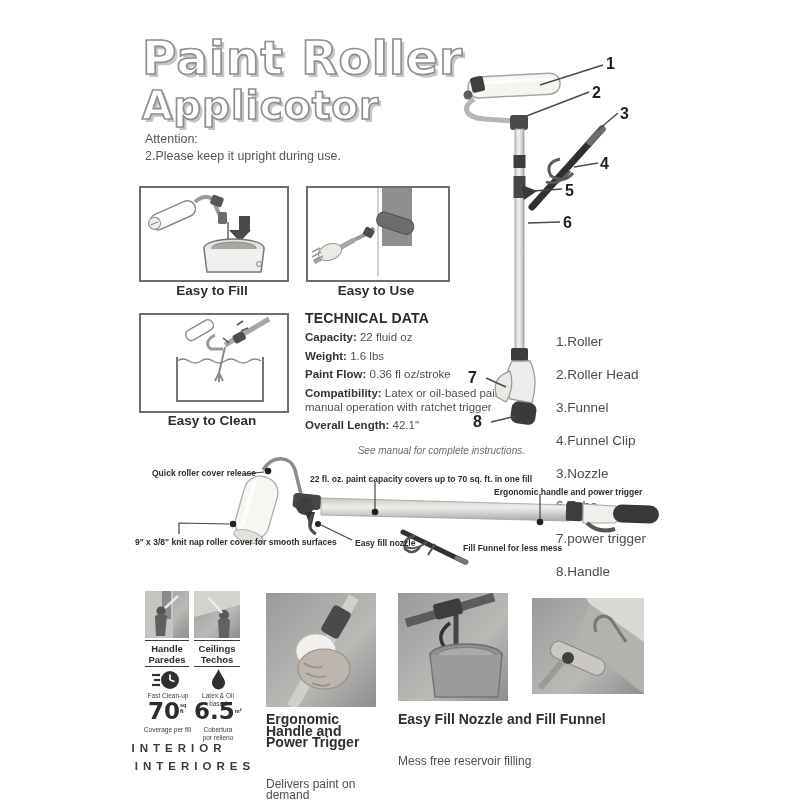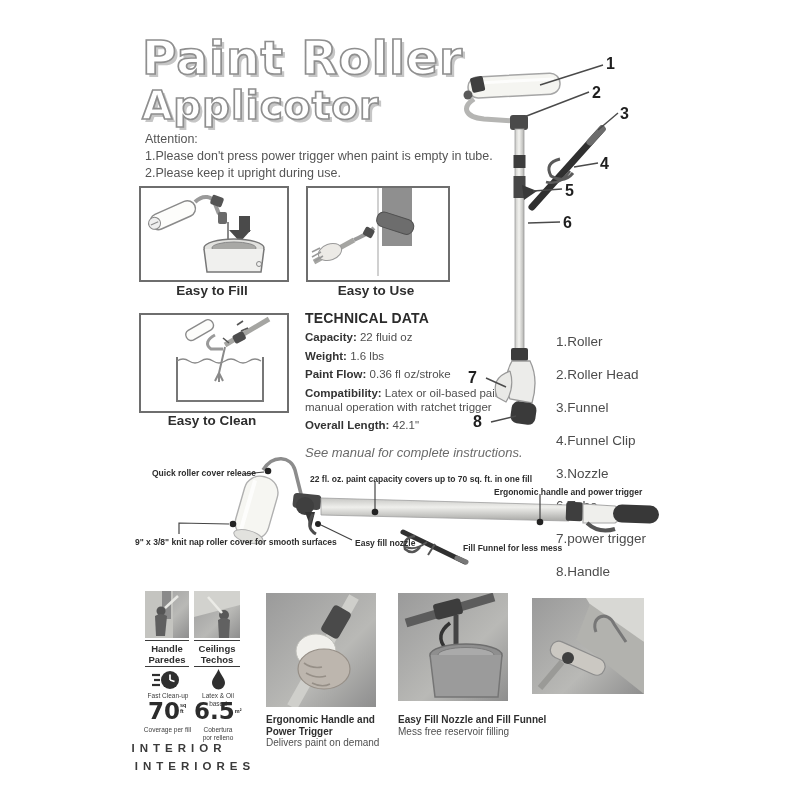--- a/index.html
+++ b/index.html
@@ -7,47 +7,46 @@
         font-family:"Liberation Sans",sans-serif;color:#4a4a4a;}
   .abs{position:absolute;}
   .title-line{font-family:"DejaVu Sans",sans-serif;font-weight:bold;color:#ffffff;
       -webkit-text-stroke:1.7px #8f8f8f;text-shadow:3px 3px 0 #c6c6c6;letter-spacing:1px;line-height:1;}
   .attn{font-size:12.5px;color:#555;line-height:17px;}
   .guide-box{border:2px solid #6e6e6e;background:#fff;}
   .guide-caption{font-weight:bold;font-size:13.5px;color:#2e2e2e;text-align:center;}
   .tech-head{font-weight:bold;font-size:14px;color:#2b2b2b;letter-spacing:.2px;}
   .tech-row{font-size:11.5px;color:#4f4f4f;line-height:14px;margin-bottom:4.5px;}
   .tech-row b{color:#333;}
-  .tech-note{font-style:italic;font-size:13px;color:#6a6a6a;}
+  .tech-note{font-style:italic;font-size:10px;color:#6a6a6a;text-align:right;}
   .parts{font-size:13.5px;color:#4c4c4c;line-height:16.4px;white-space:pre-line;}
   .part-line{display:block;}
   .callout-num{font-weight:bold;font-size:16px;color:#1f1f1f;}
   .dlabel{font-weight:bold;font-size:8.5px;color:#2d2d2d;white-space:nowrap;}
   .panel-label{font-weight:bold;font-size:9.5px;color:#2f2f2f;text-align:center;line-height:11px;}
   .tiny{font-size:6.5px;color:#3c3c3c;text-align:center;line-height:7.5px;}
   .bignum{font-weight:bold;font-size:23px;color:#2c2c2c;line-height:23px;font-family:"DejaVu Sans",sans-serif;}
   .unit-stack{display:inline-block;font-size:5.5px;line-height:5.5px;font-weight:bold;vertical-align:super;color:#2c2c2c;}
   .interior{font-weight:bold;font-size:11.5px;letter-spacing:5px;color:#3a3a3a;text-align:center;}
   .rule{border-top:1.7px solid #3a3a3a;height:0;}
-  .feat-title{font-weight:bold;font-size:10px;color:#2f2f2f;line-height:11.5px;}
-  .feat-body{font-size:10px;color:#4f4f4f;line-height:11px;}
+  .feat-title{font-weight:bold;font-size:14px;color:#2f2f2f;line-height:11.5px;}
+  .feat-body{font-size:12px;color:#4f4f4f;line-height:11px;margin-top:30px;}
   .photo{background:linear-gradient(135deg,#9a9a9a,#b9b9b6 60%,#8e8e8e);}
   svg{display:block;}
 </style>
 </head>
 <body>
 
 <div id="page">
 
   <div class="abs title-line" style="left:142px;top:86px;font-size:39px;">Applicotor</div>
   <div class="abs title-line" style="left:142px;top:34px;font-size:47px;">Paint Roller</div>
 
   <div class="abs attn" style="left:145px;top:131px;">
     <div>Attention:</div>
-    <div>1.Please don't press power trigger when paint is empty in tube.</div>
     <div>2.Please keep it upright during use.</div>
   </div>
 
   <div class="abs guide-box" style="left:139px;top:186px;width:146px;height:92px;">
     <svg width="142" height="88" viewBox="0 0 142 88">
       <g transform="rotate(-24 30 28)">
         <rect x="8" y="20" width="48" height="16" rx="8" fill="#fdfdfb" stroke="#8a8a8a" stroke-width="1.5"></rect>
         <circle cx="12" cy="28" r="6" fill="#eee" stroke="#8a8a8a"></circle>
         <line x1="8" y1="28" x2="16" y2="28" stroke="#8a8a8a"></line>
       </g>

